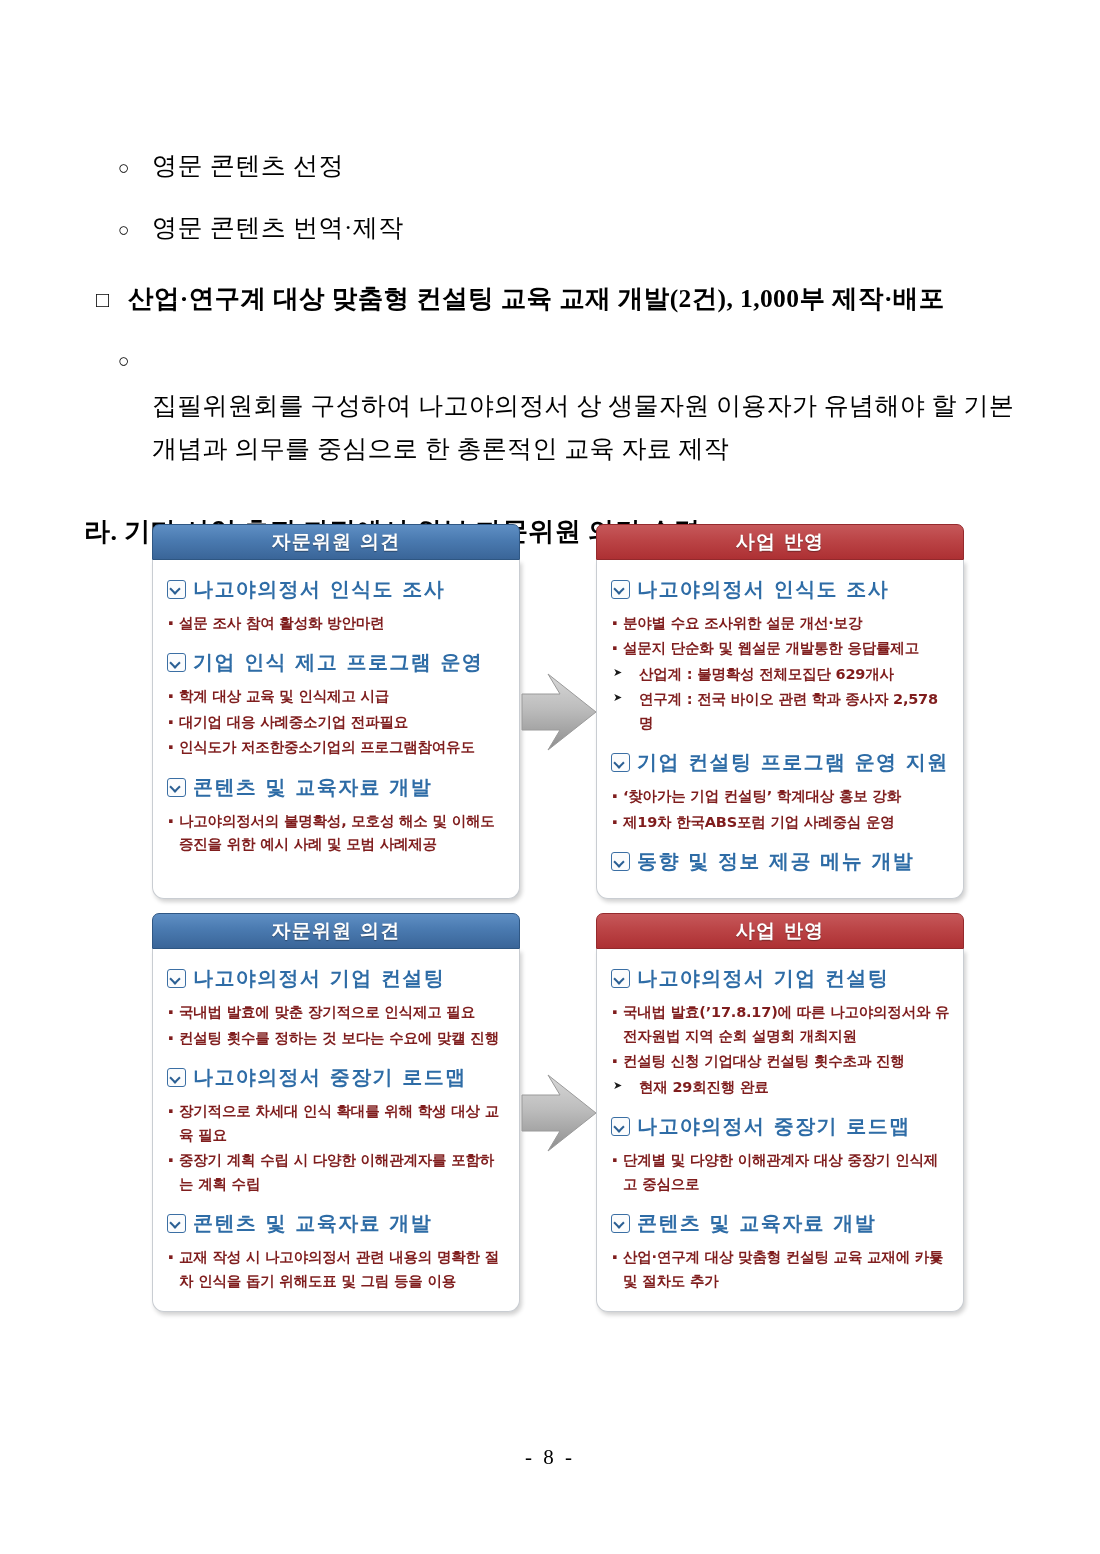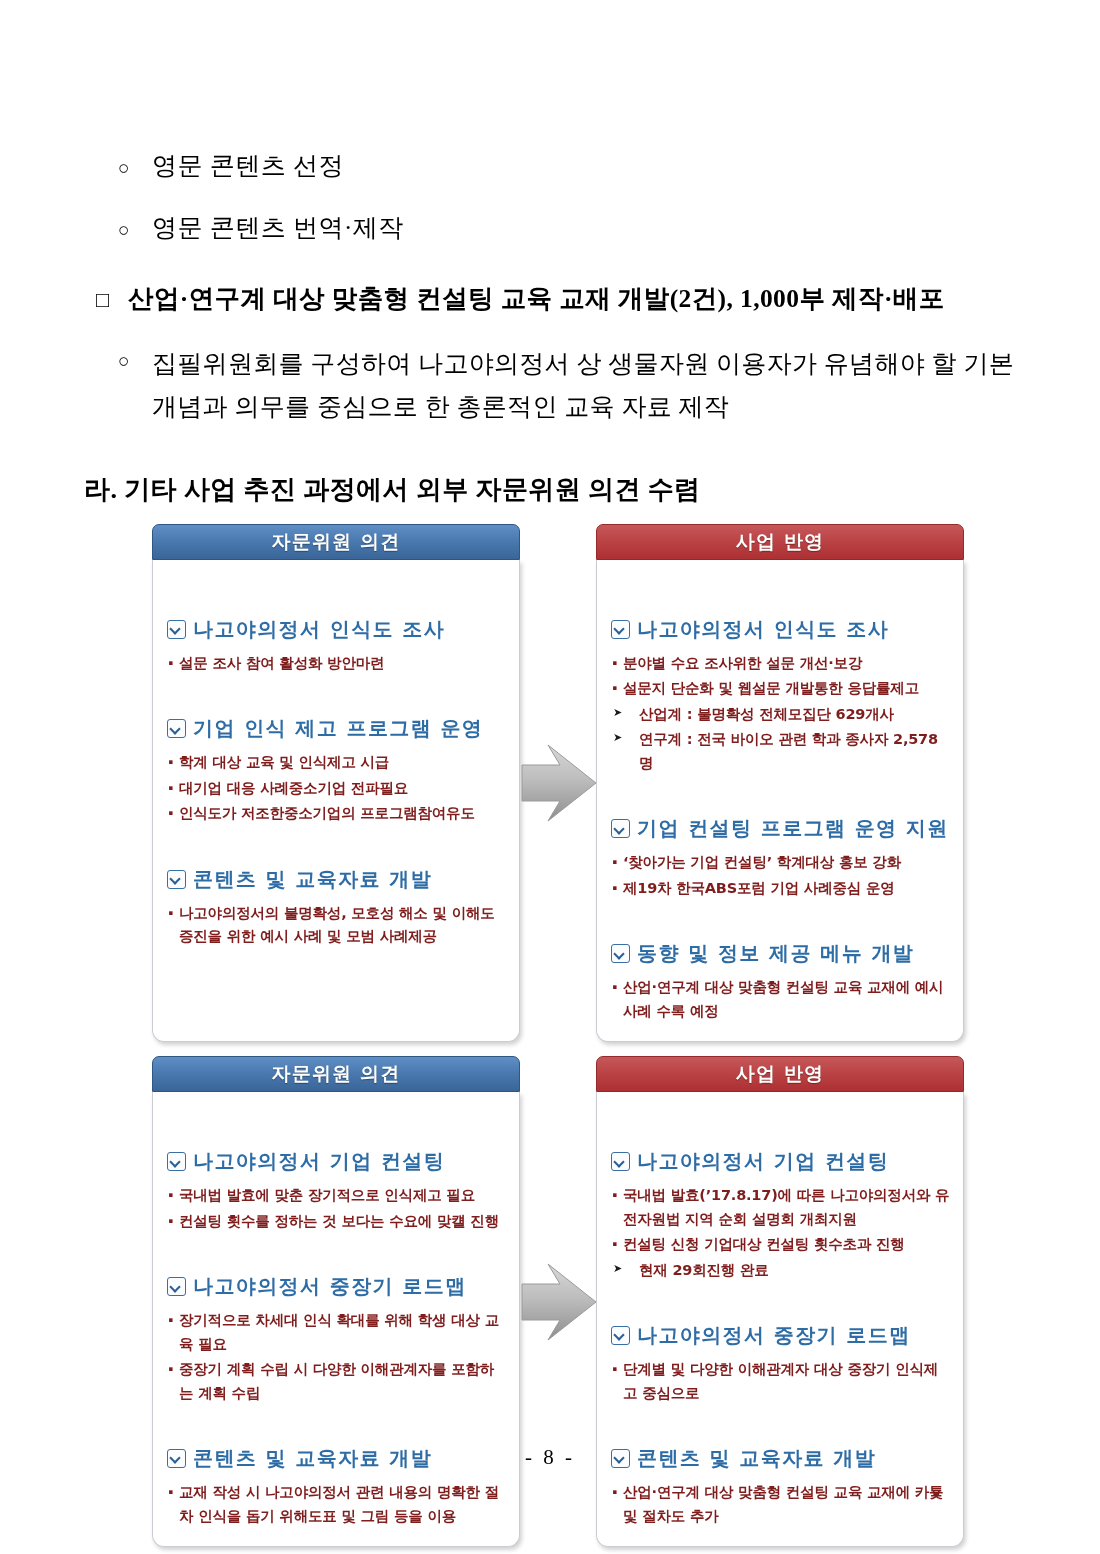--- a/index.html
+++ b/index.html
@@ -78,20 +78,21 @@
   .para-o .marker {
     width: 34px;
     flex: 0 0 34px;
     font-size: 19px;
     line-height: 1.95;
   }
   .para-o .txt {
     flex: 1;
     text-align: justify;
     text-justify: inter-character;
+    margin-top: 42px;
   }
   .para-o .txt .l2 { display: block; }
 
   .head-ra {
     font-size: 26px;
     font-weight: bold;
     letter-spacing: 0.4px;
     margin-top: 44px;
     margin-left: -34px;
   }
@@ -147,21 +148,20 @@
     border-top: none;
     border-radius: 0 0 12px 12px;
     box-shadow: 2px 3px 4px rgba(0,0,0,0.18);
     padding: 16px 12px 14px 14px;
     box-sizing: border-box;
     flex: 1;
   }
 
   .sec {
     margin-bottom: 4px;
-    margin-top: 40px;
   }
 
   .sec-title {
     display: flex;
     align-items: center;
     color: #2e6ca6;
     font-size: 20px;
     font-weight: bold;
     letter-spacing: 1.4px;
     margin-bottom: 9px;
@@ -364,23 +364,20 @@
               <li class="dot">‘찾아가는 기업 컨설팅’ 학계대상 홍보 강화</li>
               <li class="dot">제19차 한국ABS포럼 기업 사례중심 운영</li>
             </ul>
           </div>
 
           <div class="sec">
             <div class="sec-title">
               <span class="chk-icon"></span>
               <span>동향 및 정보 제공 메뉴 개발</span>
             </div>
-            <ul class="bullets">
-              <li class="dot">산업·연구계 대상 맞춤형 컨설팅 교육 교재에 예시 사례 수록 예정</li>
-            </ul>
           </div>
 
         </div>
       </div>
     </div>
 
     <div class="dia-row">
 
       <div class="card">
         <div class="card-header blue">자문위원 의견</div>

